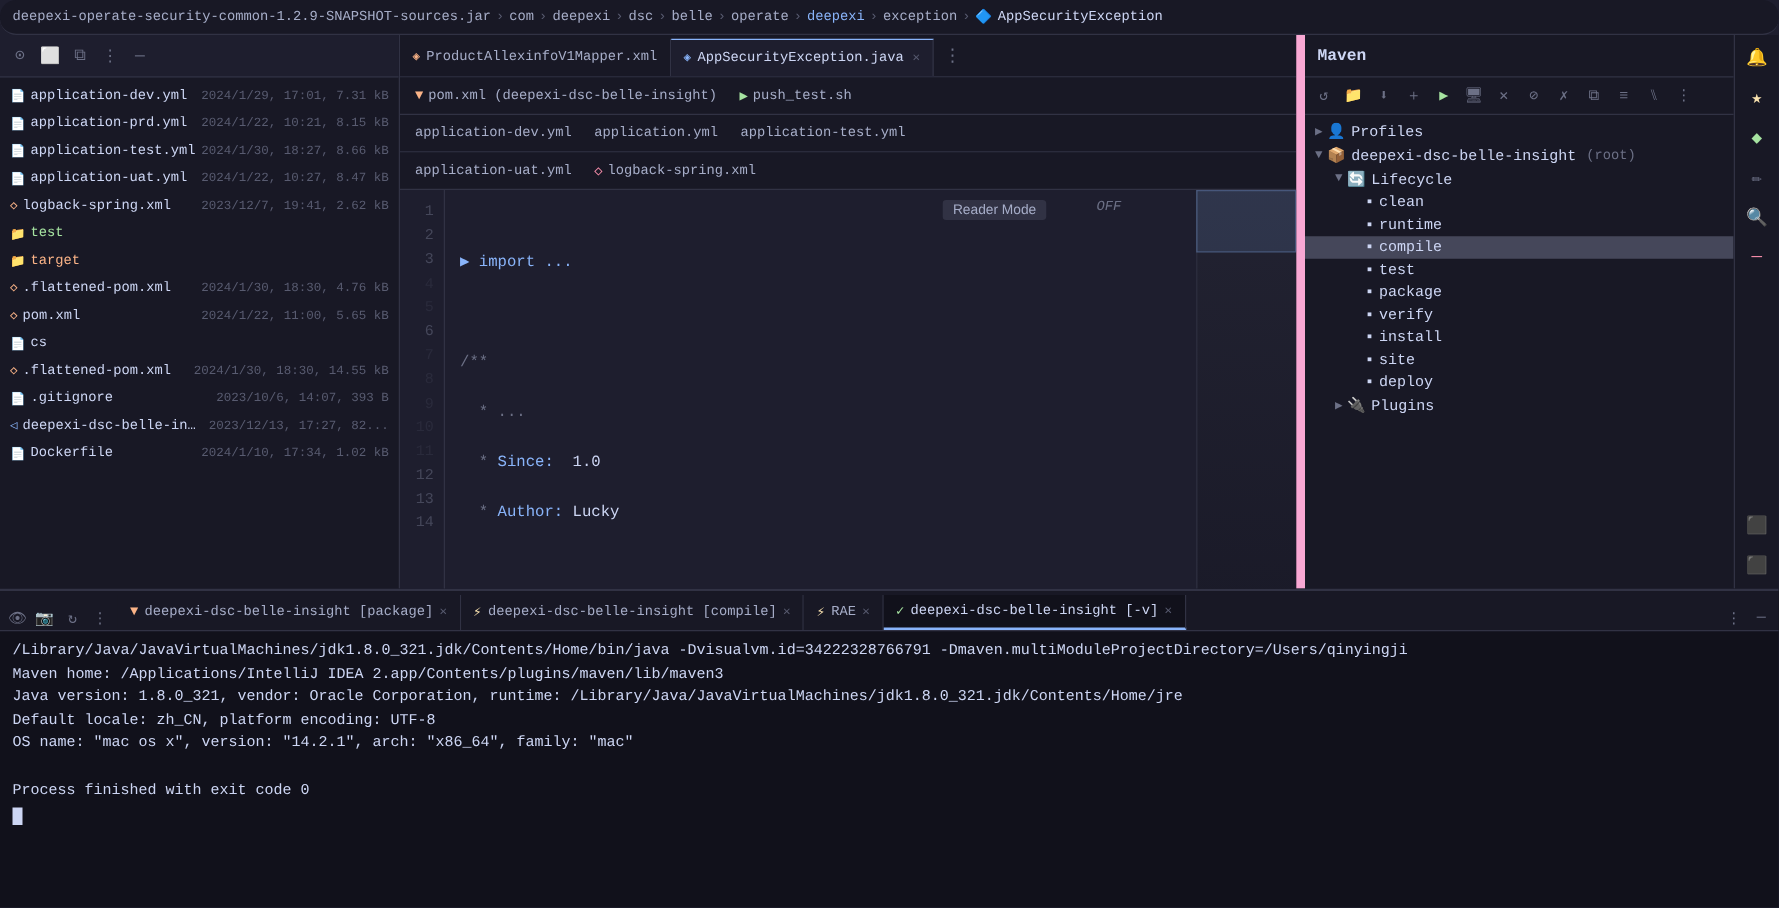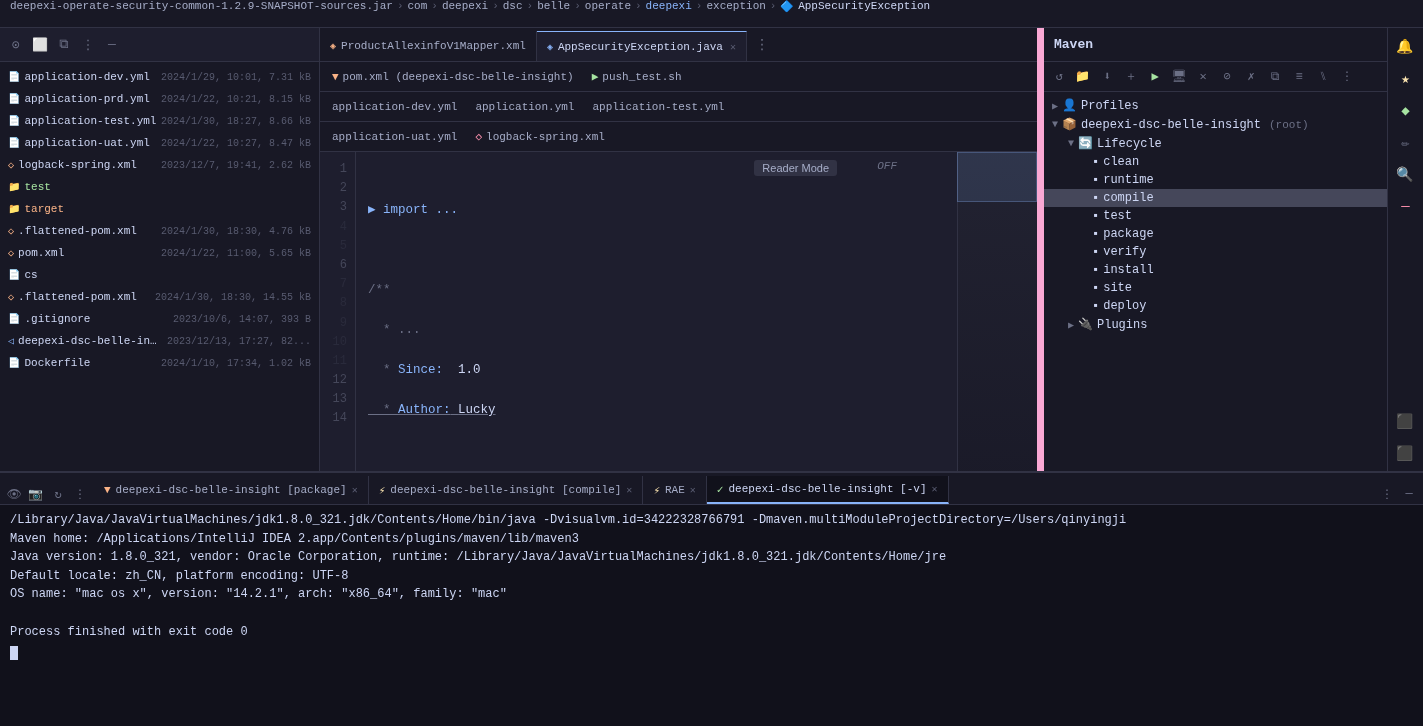--- a/index.html
+++ b/index.html
@@ -13,26 +13,27 @@
       overflow: hidden;
       display: flex;
       flex-direction: column;
     }
 
     
     .breadcrumb-bar {
       height: 28px;
       background: #181825;
       display: flex;
-      align-items: flex-start;
+      align-items: center;
       padding: 0 8px;
       font-size: 11px;
       color: #a6adc8;
       border-bottom: 1px solid #313244;
       flex-shrink: 0;
+      border-radius: 13px;
     }
     .breadcrumb-bar span { margin: 0 2px; }
     .breadcrumb-bar .sep { color: #585b70; }
     .breadcrumb-bar .active { color: #cdd6f4; }
 
     
     .main-layout {
       display: flex;
       flex: 1;
       overflow: hidden;
@@ -440,21 +441,21 @@
       <div class="toolbar-icon">⧉</div>
       <div class="toolbar-icon">⋮</div>
       <div class="toolbar-icon">—</div>
     </div>
 
     <div class="file-list">
 
       <div class="file-item">
         <span class="file-icon" style="color:#f9e2af;">📄</span>
         <span class="file-name">application-dev.yml</span>
-        <span class="file-meta">2024/1/29, 10:01, 7.31 kB</span>
+        <span class="file-meta">2024/1/29, 17:01, 7.31 kB</span>
       </div>
       <div class="file-item">
         <span class="file-icon" style="color:#f9e2af;">📄</span>
         <span class="file-name">application-prd.yml</span>
         <span class="file-meta">2024/1/22, 10:21, 8.15 kB</span>
       </div>
       <div class="file-item">
         <span class="file-icon" style="color:#f9e2af;">📄</span>
         <span class="file-name">application-test.yml</span>
         <span class="file-meta">2024/1/30, 18:27, 8.66 kB</span>
@@ -583,21 +584,21 @@
         <div>14</div>
       </div>
       <div class="code-area">
 <span class="code-line"></span>
 <span class="code-line"><span class="fold">▶</span> <span class="kw">import</span> <span style="color:#89b4fa;">...</span></span>
 <span class="code-line"></span>
 <span class="code-line"></span>
 <span class="code-line" style="color:#6c7086;">/**</span>
 <span class="code-line" style="color:#6c7086;">  * ...</span>
 <span class="code-line" style="color:#6c7086;">  * <span class="javadoc-key">Since:</span>  <span class="javadoc-val">1.0</span></span>
-<span class="code-line" style="color:#6c7086;text-decoration:underline;">  * <span class="javadoc-key">Author:</span> <span class="javadoc-val">Lucky</span></span>
+<span class="code-line" style="color:#6c7086;">  * <span class="javadoc-key">Author:</span> <span class="javadoc-val">Lucky</span></span>
 
 
 
 
 <span class="code-line"></span>
       </div>
 
       <button class="reader-mode-btn">Reader Mode</button>
       <span class="off-badge">OFF</span>
 

